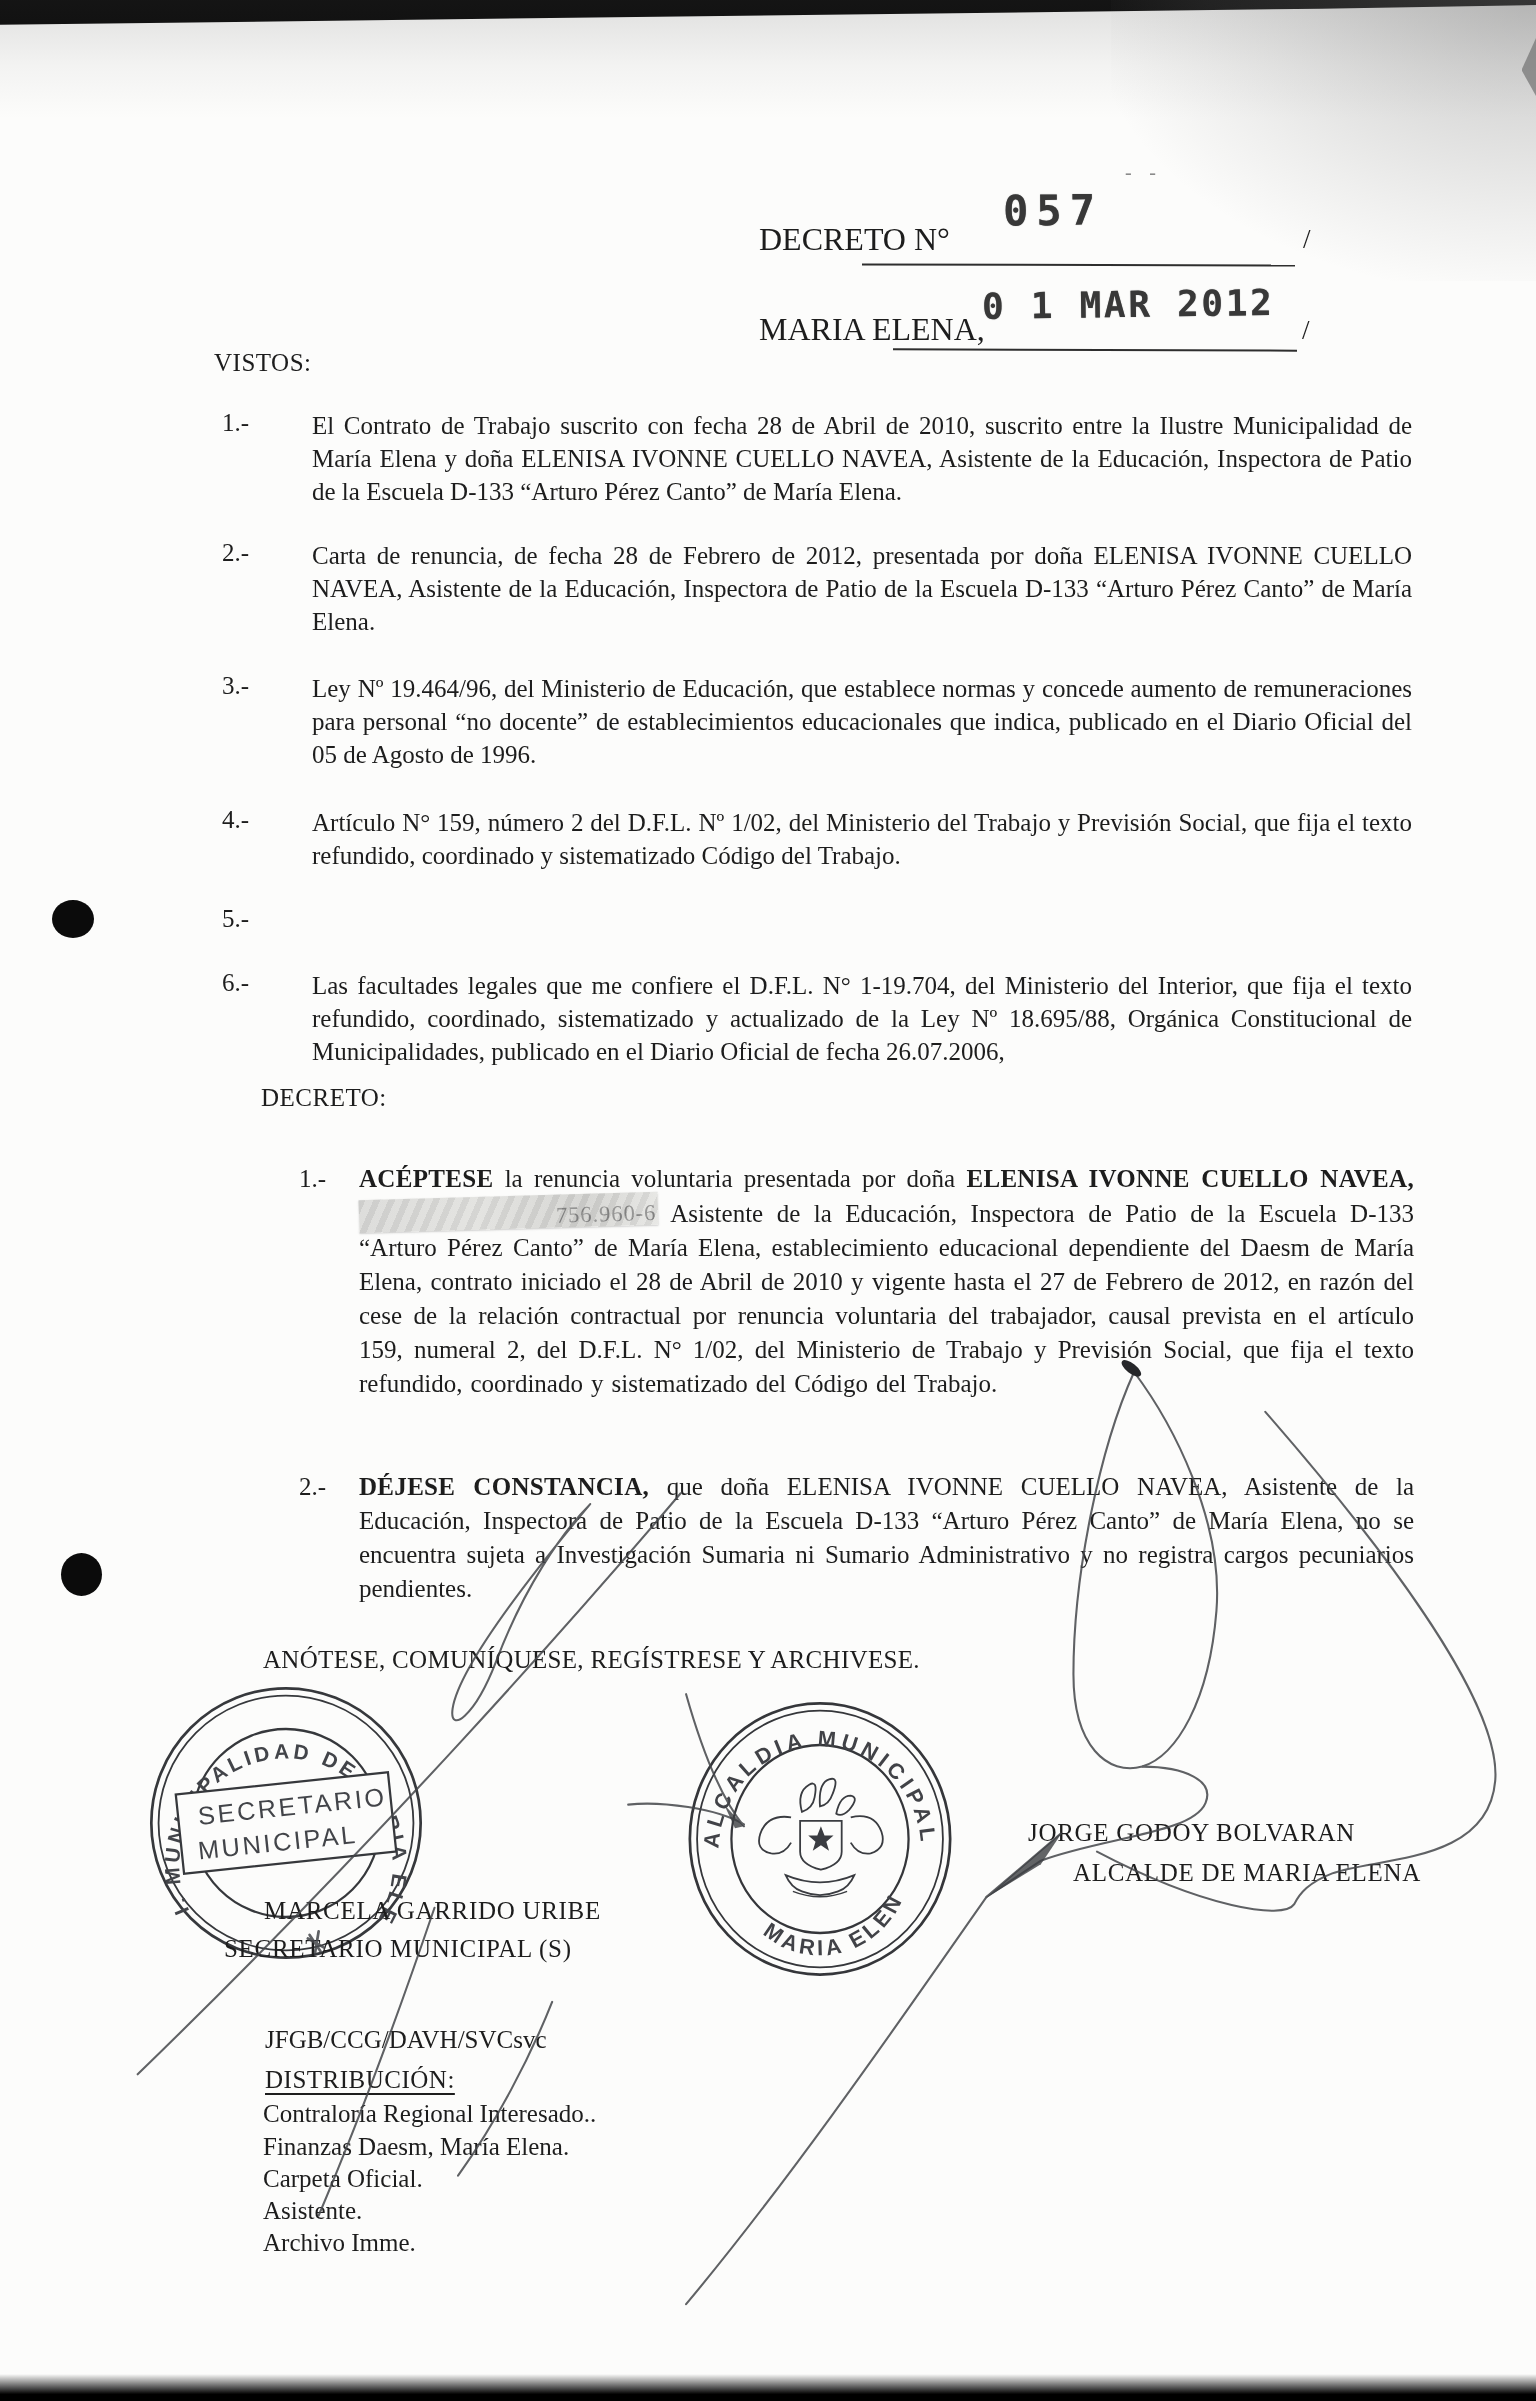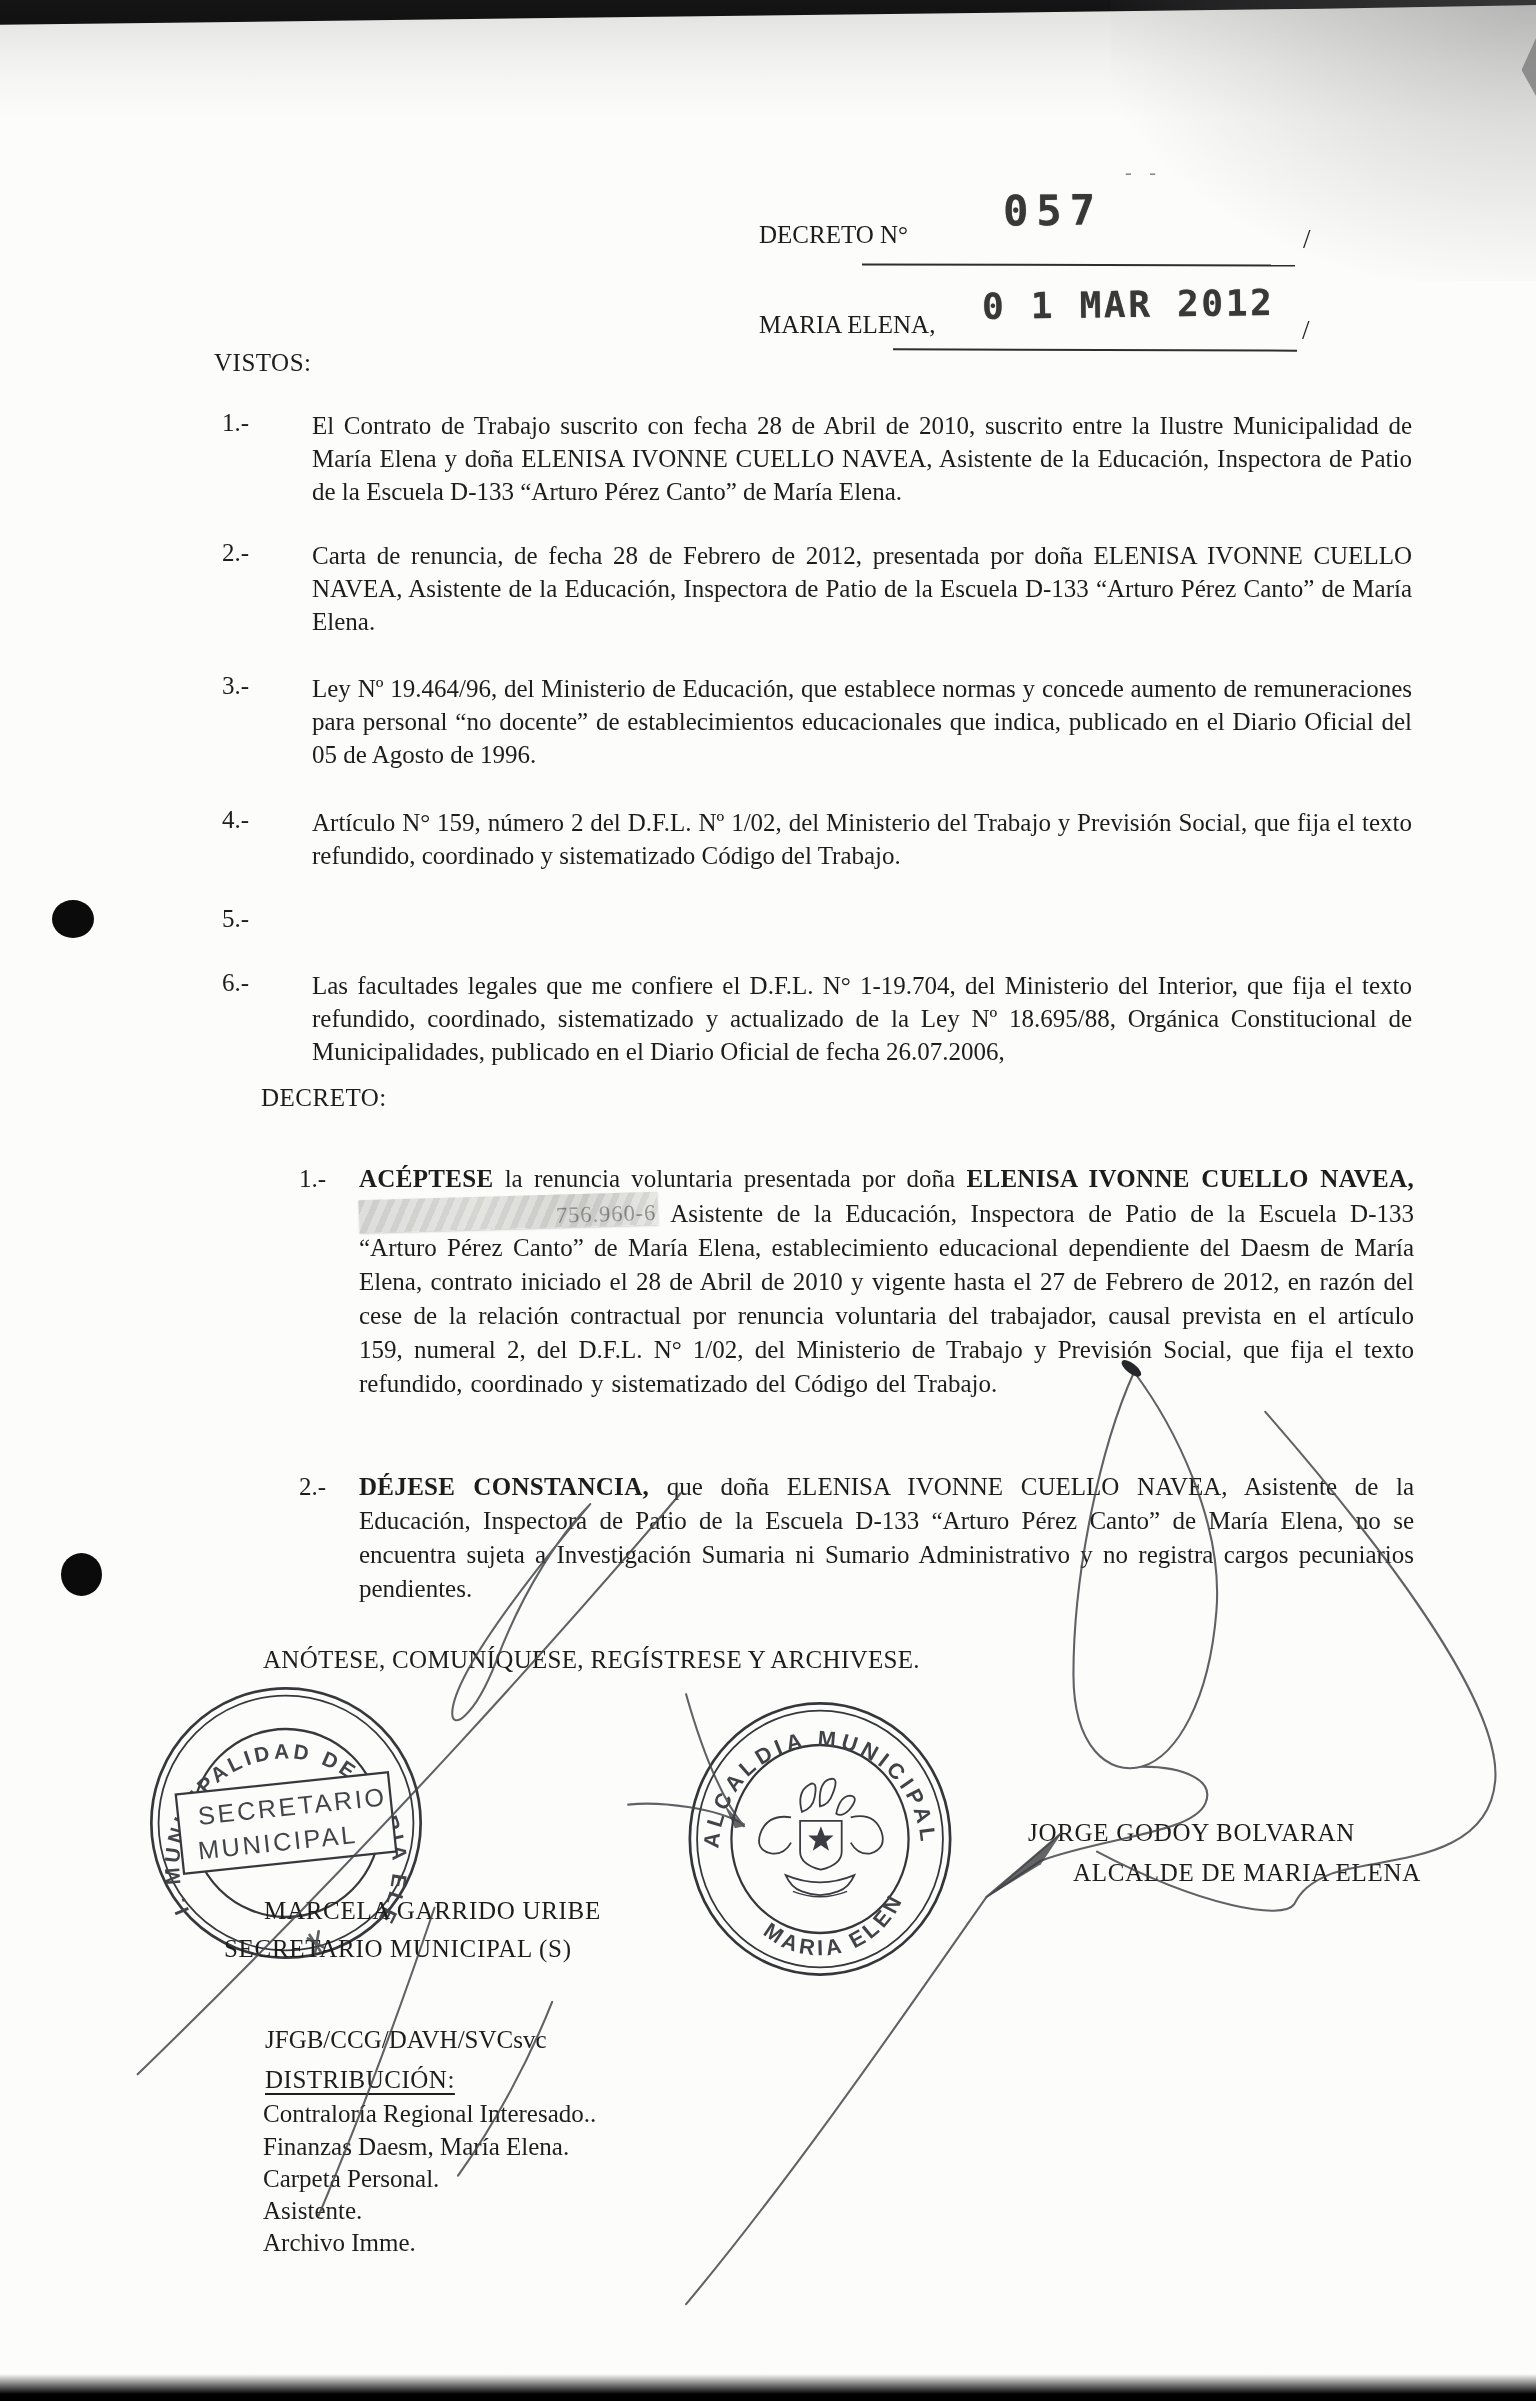--- a/index.html
+++ b/index.html
@@ -16,21 +16,21 @@
   #edge-notch{position:absolute;right:0;top:38px;width:14.5px;height:58px;background:#777;opacity:.75;
               clip-path:polygon(100% 0,100% 100%,0 55%);}
   #bottom-bar{position:absolute;left:0;bottom:0;width:1536px;height:27px;
               background:linear-gradient(180deg,transparent,rgba(10,10,10,.55) 40%,#000 75%);}
   .punch-dot{position:absolute;background:#0b0b0b;border-radius:50%;}
   .top-marks{position:absolute;color:#8a8a8a;font-size:20px;letter-spacing:6.3px;}
   
   #letterhead{left:181px;top:74px;width:362px;text-align:center;font-size:24.4px;line-height:34px;letter-spacing:0.4px;}
   #letterhead .u{text-decoration:underline;text-underline-offset:4.5px;}
   
-  .fieldlabel{font-size:25px;}
+  .fieldlabel{font-size:32px;}
   .stamp-ink{font-family:"DejaVu Sans Mono",monospace;font-weight:bold;color:#383838;
              text-shadow:0 0 0.9px rgba(60,60,60,.65);}
   .rule{position:absolute;height:1.8px;background:#2e2e2e;}
   .slash{font-size:27px;}
   
   .sect-title{font-size:25px;letter-spacing:0.5px;}
   .vitem{position:absolute;width:1100px;text-align:justify;font-size:25px;line-height:33px;}
   .vnum{position:absolute;font-size:25px;}
   .ditem{position:absolute;width:1115px;text-align:justify;font-size:25px;line-height:34px;
          padding-left:60px;text-indent:-60px;box-sizing:border-box;word-spacing:1.8px;}
@@ -157,21 +157,21 @@
 
   <div class="name-line abs" style="left:979px;top:1819px;width:425px;text-align:center;">JORGE GODOY BOLVARAN</div>
   <div class="name-line abs" style="left:959px;top:1859px;width:462px;text-align:right;">ALCALDE  DE  MARIA ELENA</div>
   <div class="name-line abs" style="left:264px;top:1897px;">MARCELA GARRIDO URIBE</div>
   <div class="name-line abs" style="left:224px;top:1935px;">SECRETARIO MUNICIPAL (S)</div>
 
   <div class="foot abs" style="left:265px;top:2026px;">JFGB/CCG/DAVH/SVCsvc</div>
   <div class="foot u2 abs" style="left:265px;top:2066px;letter-spacing:0.5px;">DISTRIBUCIÓN:</div>
   <div class="foot abs" style="left:263px;top:2100px;">Contraloría Regional Interesado..</div>
   <div class="foot abs" style="left:263px;top:2133px;">Finanzas Daesm, María Elena.</div>
-  <div class="foot abs" style="left:263px;top:2165px;">Carpeta Personal.</div>
+  <div class="foot abs" style="left:263px;top:2165px;">Carpeta Oficial.</div>
   <div class="foot abs" style="left:263px;top:2197px;">Asistente.</div>
   <div class="foot abs" style="left:263px;top:2229px;">Archivo Imme.</div>
 
   <svg id="sig-overlay" width="1536" height="2401" viewBox="0 0 1697 2653">
     <g fill="none" stroke="#44464a" stroke-width="2.3" stroke-linecap="round" opacity=".85">
 
       <path d="M 752,1650 C 640,1782 420,2032 152,2292"></path>
 
       <path d="M 652,1662 C 570,1760 506,1848 500,1888 C 496,1916 524,1898 548,1836 C 578,1756 620,1694 652,1662"></path>
 

